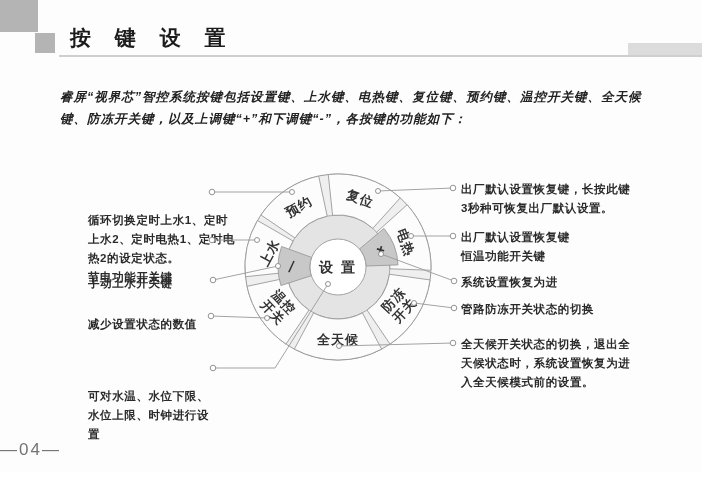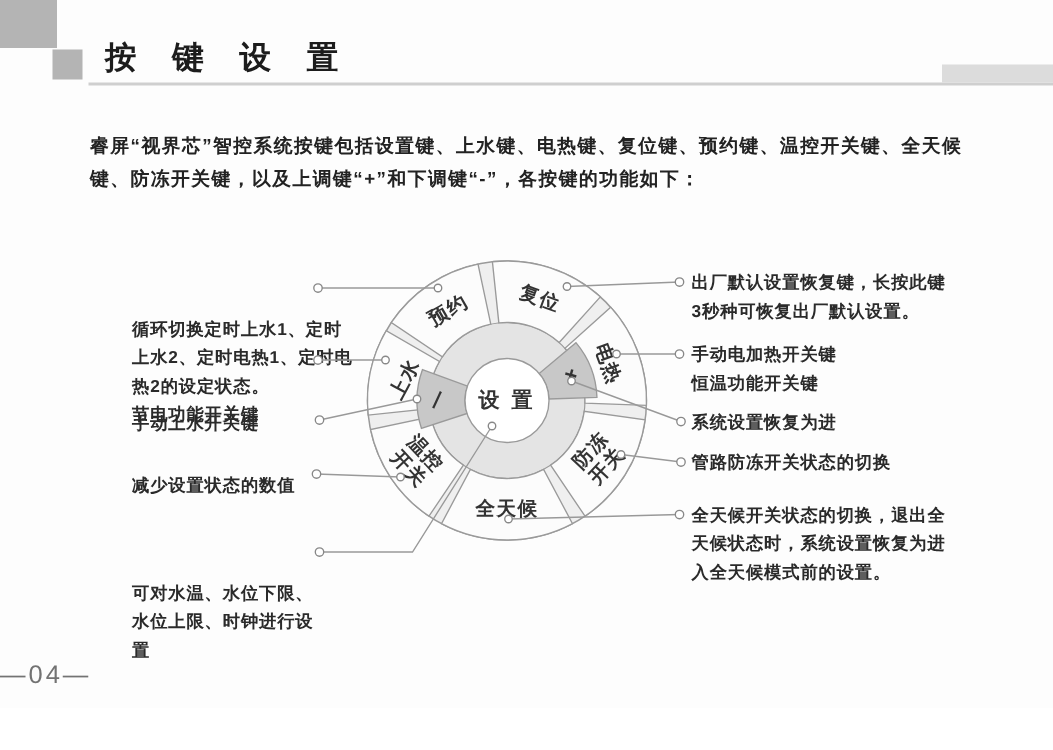--- a/index.html
+++ b/index.html
@@ -6,21 +6,21 @@
   body{background:#fff;font-family:"Liberation Sans","DejaVu Sans",sans-serif;}
   #page{position:relative;width:702px;height:472px;background:#fdfdfd;overflow:hidden;}
 
   .sq-big{position:absolute;left:0;top:0;width:38px;height:32px;background:#b4b4b4;}
   .sq-small{position:absolute;left:35px;top:33px;width:20px;height:20px;background:#b4b4b4;}
   .title{position:absolute;left:70px;top:24px;font-size:21px;font-weight:bold;color:#1c1c1c;letter-spacing:9px;}
   .rule{position:absolute;left:59px;top:55px;width:643px;height:2px;background:#cfcfcf;}
   .tab{position:absolute;left:628px;top:43px;width:74px;height:12px;background:#dcdcdc;}
 
   .intro{position:absolute;left:60px;top:86px;width:600px;font-size:12.5px;font-weight:bold;
-         color:#222;line-height:22px;letter-spacing:1px;white-space:pre-line;}
+         color:#222;line-height:22px;letter-spacing:1px;white-space:pre-line;font-style:italic;}
 
   .ann{position:absolute;font-size:11.5px;font-weight:bold;color:#2a2a2a;line-height:19px;
        letter-spacing:0.6px;white-space:pre-line;}
   .ann-l{left:88px;width:158px;margin-top:43px;}
   .ann-r{left:461px;width:212px;}
 
   #dial-svg{position:absolute;left:0;top:0;}
 
   .pageno{position:absolute;left:0;top:440px;width:702px;text-align:left;
           font-size:17px;color:#737373;letter-spacing:2px;}
@@ -44,21 +44,21 @@
 热2的设定状态。
 节电功能开关键</div>
   <div class="ann ann-l" style="top:231px">手动上水开关键</div>
   <div class="ann ann-l" style="top:272px">减少设置状态的数值</div>
   <div class="ann ann-l" style="top:344px">可对水温、水位下限、
 水位上限、时钟进行设
 置</div>
 
   <div class="ann ann-r" style="top:180px">出厂默认设置恢复键，长按此键
 3秒种可恢复出厂默认设置。</div>
-  <div class="ann ann-r" style="top:228px">手动电加热开关键
+  <div class="ann ann-r" style="top:228px">出厂默认设置恢复键
 恒温功能开关键</div>
   <div class="ann ann-r" style="top:273px">系统设置恢复为进</div>
   <div class="ann ann-r" style="top:300px">管路防冻开关状态的切换</div>
   <div class="ann ann-r" style="top:335px">全天候开关状态的切换，退出全
 天候状态时，系统设置恢复为进
 入全天候模式前的设置。</div>
 
   <svg id="dial-svg" width="702" height="500" viewBox="0 0 702 500">
       <circle cx="338" cy="267" r="93" fill="#efefef" stroke="#9a9a9a" stroke-width="1"></circle>
       <circle cx="338" cy="267" r="52" fill="#e4e4e4" stroke="#9a9a9a" stroke-width="0.8"></circle>

